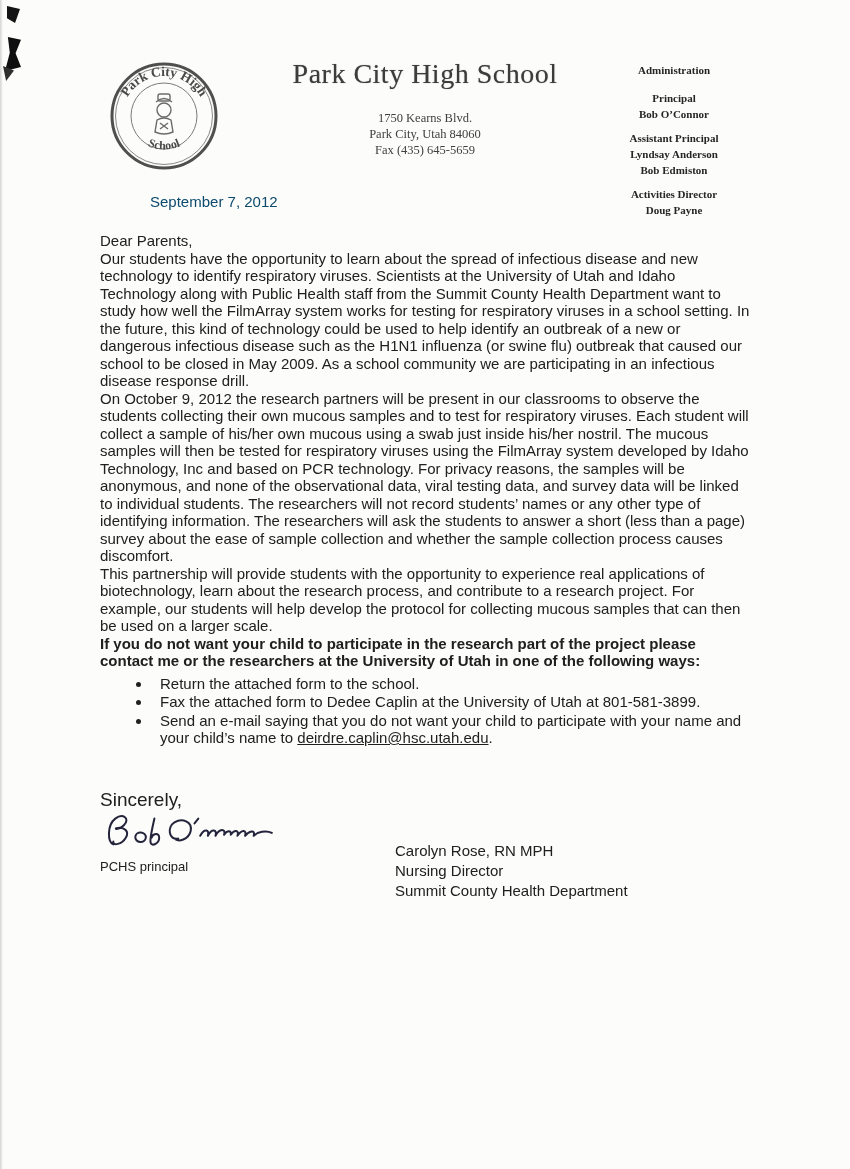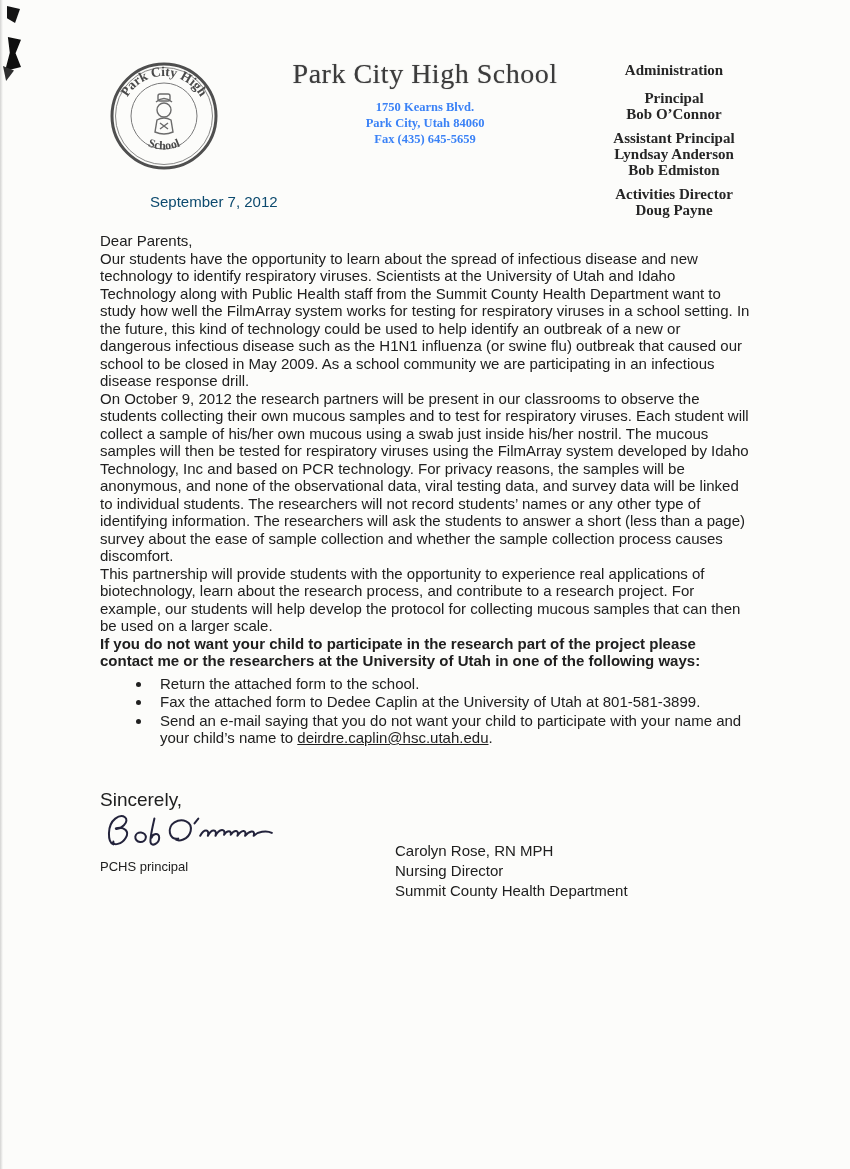--- a/index.html
+++ b/index.html
@@ -28,29 +28,29 @@
 
   
   .logo { position:absolute; left:108px; top:60px; width:112px; height:112px; }
   .center-block { position:absolute; left:250px; top:58px; width:350px; text-align:center; }
   .school-name {
     font-family:"Liberation Serif", serif;
     font-weight:normal; font-size:28px; letter-spacing:.5px;
     color:#3c3c3c; text-shadow:0 0 1px rgba(70,70,70,.55);
   }
   .addr {
-    margin-top:9px;
+    margin-top:20px;
     font-family:"Liberation Serif", serif;
-    font-weight:bold; font-size:12.5px; line-height:16px; color:#3b82f6;
+    font-weight:normal; font-size:12.5px; line-height:16px; color:#404040;
   }
   .admin-block {
     position:absolute; right:106px; top:62px; width:140px;
     text-align:center;
     font-family:"Liberation Serif", serif;
-    font-weight:bold; font-size:15px; line-height:16px; color:#262626;
+    font-weight:bold; font-size:11px; line-height:16px; color:#262626;
   }
   .admin-title { margin-bottom:12px; }
   .admin-section { margin-bottom:8px; }
   .admin-heading { }
 
   .date-line { position:absolute; left:150px; top:193px; font-size:15px; color:#0c4a6e; }
 
   
   .letter-body { position:absolute; left:100px; top:232px; width:650px;
     font-size:15px; line-height:17.5px; color:#202020; }

